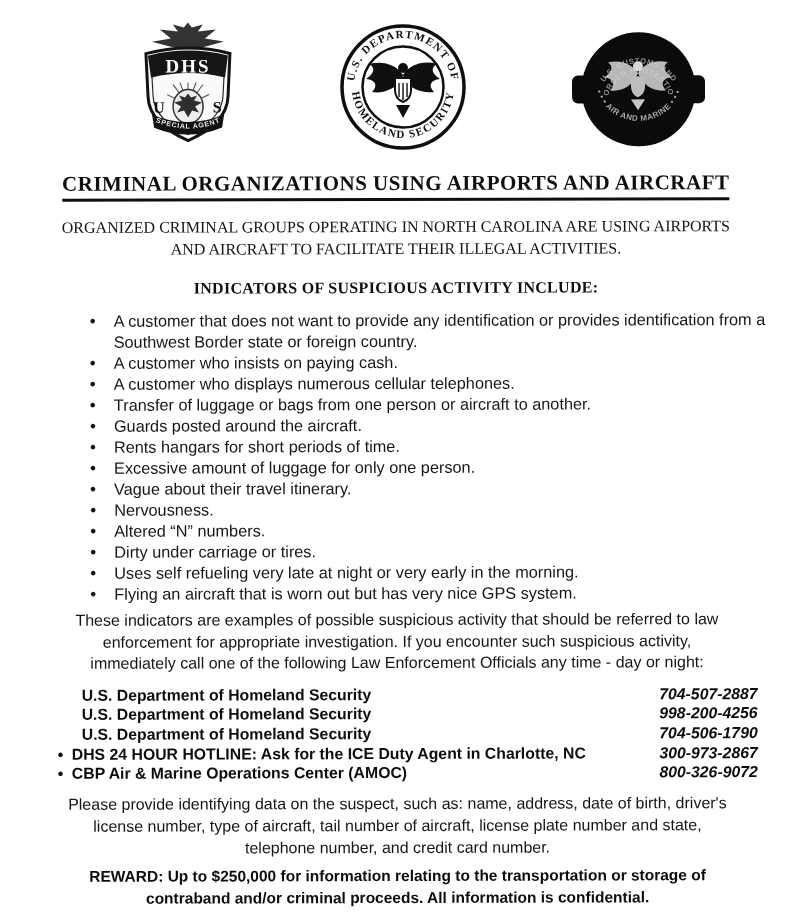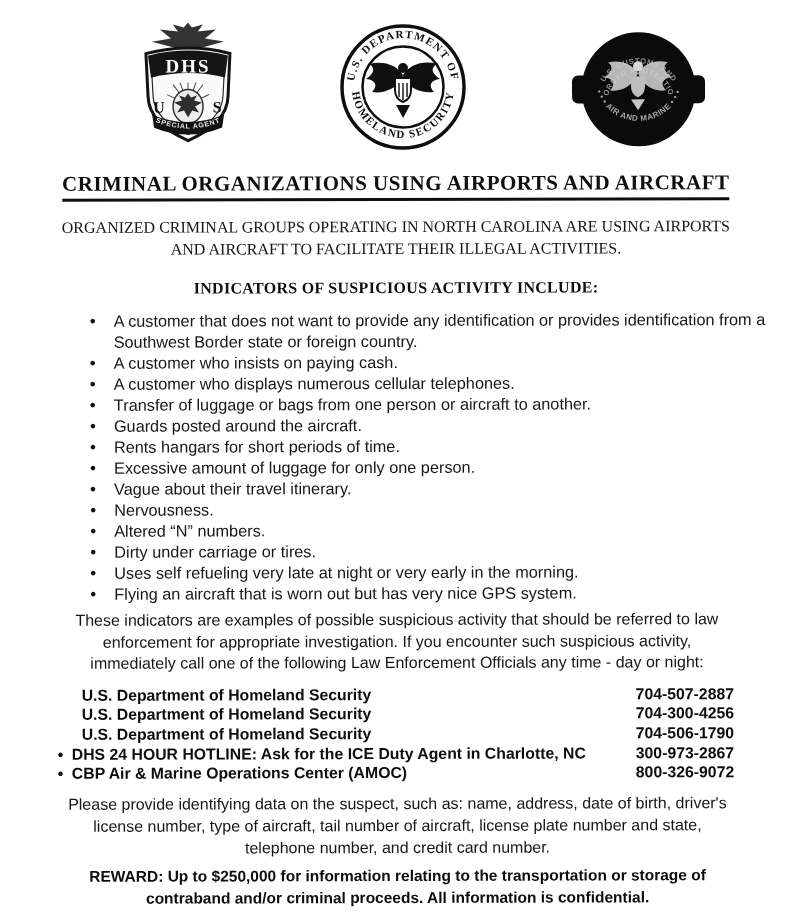--- a/index.html
+++ b/index.html
@@ -41,21 +41,21 @@
   }
   
   .referral{margin-top:5px;font-size:16px;line-height:21.5px;color:#161616;}
   
   .contacts{margin:11px 36px 0 57px;font-weight:bold;font-size:15.8px;
             line-height:19.7px;color:#0d0d0d;}
   .crow{display:grid;grid-template-columns:243px 335px 1fr;align-items:baseline;}
   .contact-name{position:relative;padding-left:14px;white-space:nowrap;}
   .contact-name::before{content:"•";position:absolute;left:0;top:0;}
   .contact-org{white-space:nowrap;padding-left:24px;}
-  .contact-phone{grid-column:3;white-space:nowrap;}
+  .contact-phone{grid-column:3;text-align:right;white-space:nowrap;font-style:italic;}
   .crow.wide .contact-name{grid-column:1 / 3;}
   
   .identify{margin-top:10px;font-size:16px;line-height:22px;color:#161616;}
   .reward{margin-top:6px;font-size:15.5px;line-height:22px;font-weight:bold;color:#0d0d0d;}
 </style>
 </head>
 <body>
 
 <div class="sheet">
 
@@ -170,21 +170,21 @@
     <div class="cline">immediately call one of the following Law Enforcement Officials any time - day or night:</div>
   </div>
 
   <div class="contacts">
     <div class="crow">
       <span class="contact-org">U.S. Department of Homeland Security</span>
       <span class="contact-phone">704-507-2887</span>
     </div>
     <div class="crow">
       <span class="contact-org">U.S. Department of Homeland Security</span>
-      <span class="contact-phone">704-300-4256</span>
+      <span class="contact-phone">998-200-4256</span>
     </div>
     <div class="crow">
       <span class="contact-org">U.S. Department of Homeland Security</span>
       <span class="contact-phone">704-506-1790</span>
     </div>
     <div class="crow wide">
       <span class="contact-name">DHS 24 HOUR HOTLINE: Ask for the ICE Duty Agent in Charlotte, NC</span>
 
       <span class="contact-phone">300-973-2867</span>
     </div>

